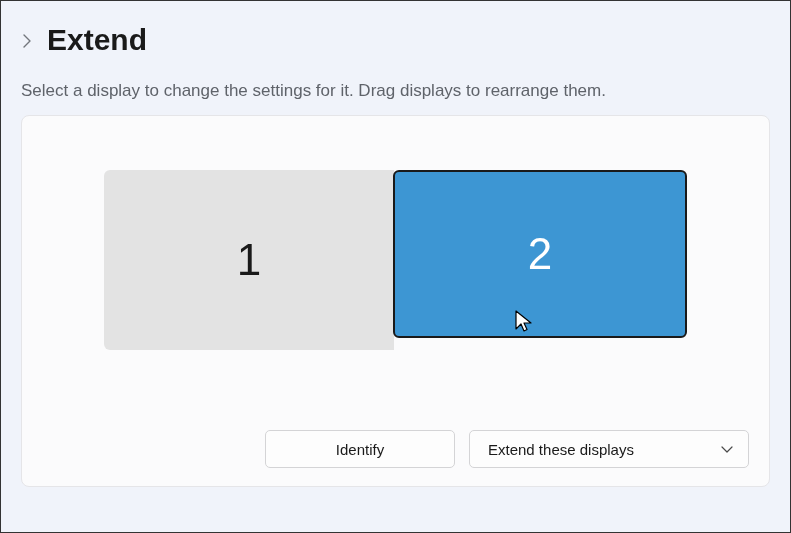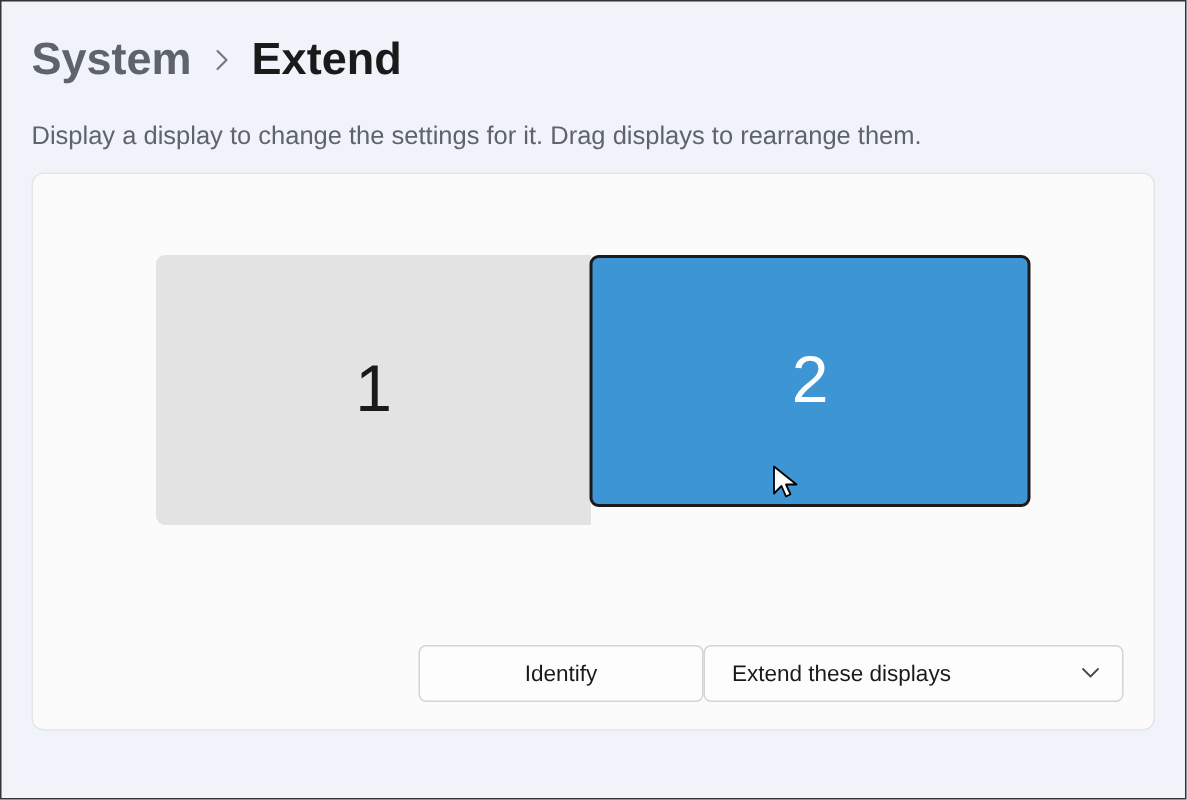--- a/index.html
+++ b/index.html
@@ -110,20 +110,21 @@
       left: 492px;
       top: 193px;
       pointer-events: none;
     }
 
     .action-row {
       position: absolute;
       bottom: 18px;
       right: 20px;
       display: flex;
+      gap: 14px;
       align-items: center;
     }
 
     .btn {
       background: #fdfdfd;
       border: 1px solid #d4d4d6;
       border-radius: 5px;
       height: 38px;
       font-size: 15px;
       color: #1a1a1a;
@@ -152,30 +153,29 @@
 
     .chevron-down {
       display: inline-block;
     }
   </style>
 </head>
 <body>
 
 <div class="header-area">
   <div class="breadcrumb">
-    <span class="breadcrumb-parent">System</span>
     <span class="breadcrumb-chevron">
       <svg width="12" height="14" viewBox="0 0 12 14">
         <path d="M3 1 L9 7 L3 13" stroke="#72767c" stroke-width="1.4" fill="none" stroke-linecap="round" stroke-linejoin="round"></path>
       </svg>
     </span>
     <span class="breadcrumb-current">Extend</span>
   </div>
 
-  <div class="description">Display a display to change the settings for it. Drag displays to rearrange them.</div>
+  <div class="description">Select a display to change the settings for it. Drag displays to rearrange them.</div>
 </div>
 
 <div class="arrange-panel">
 
   <div class="monitors-stage">
     <div class="monitor monitor-1">1</div>
     <div class="monitor monitor-2">2</div>
   </div>
 
   <div class="cursor-overlay">

